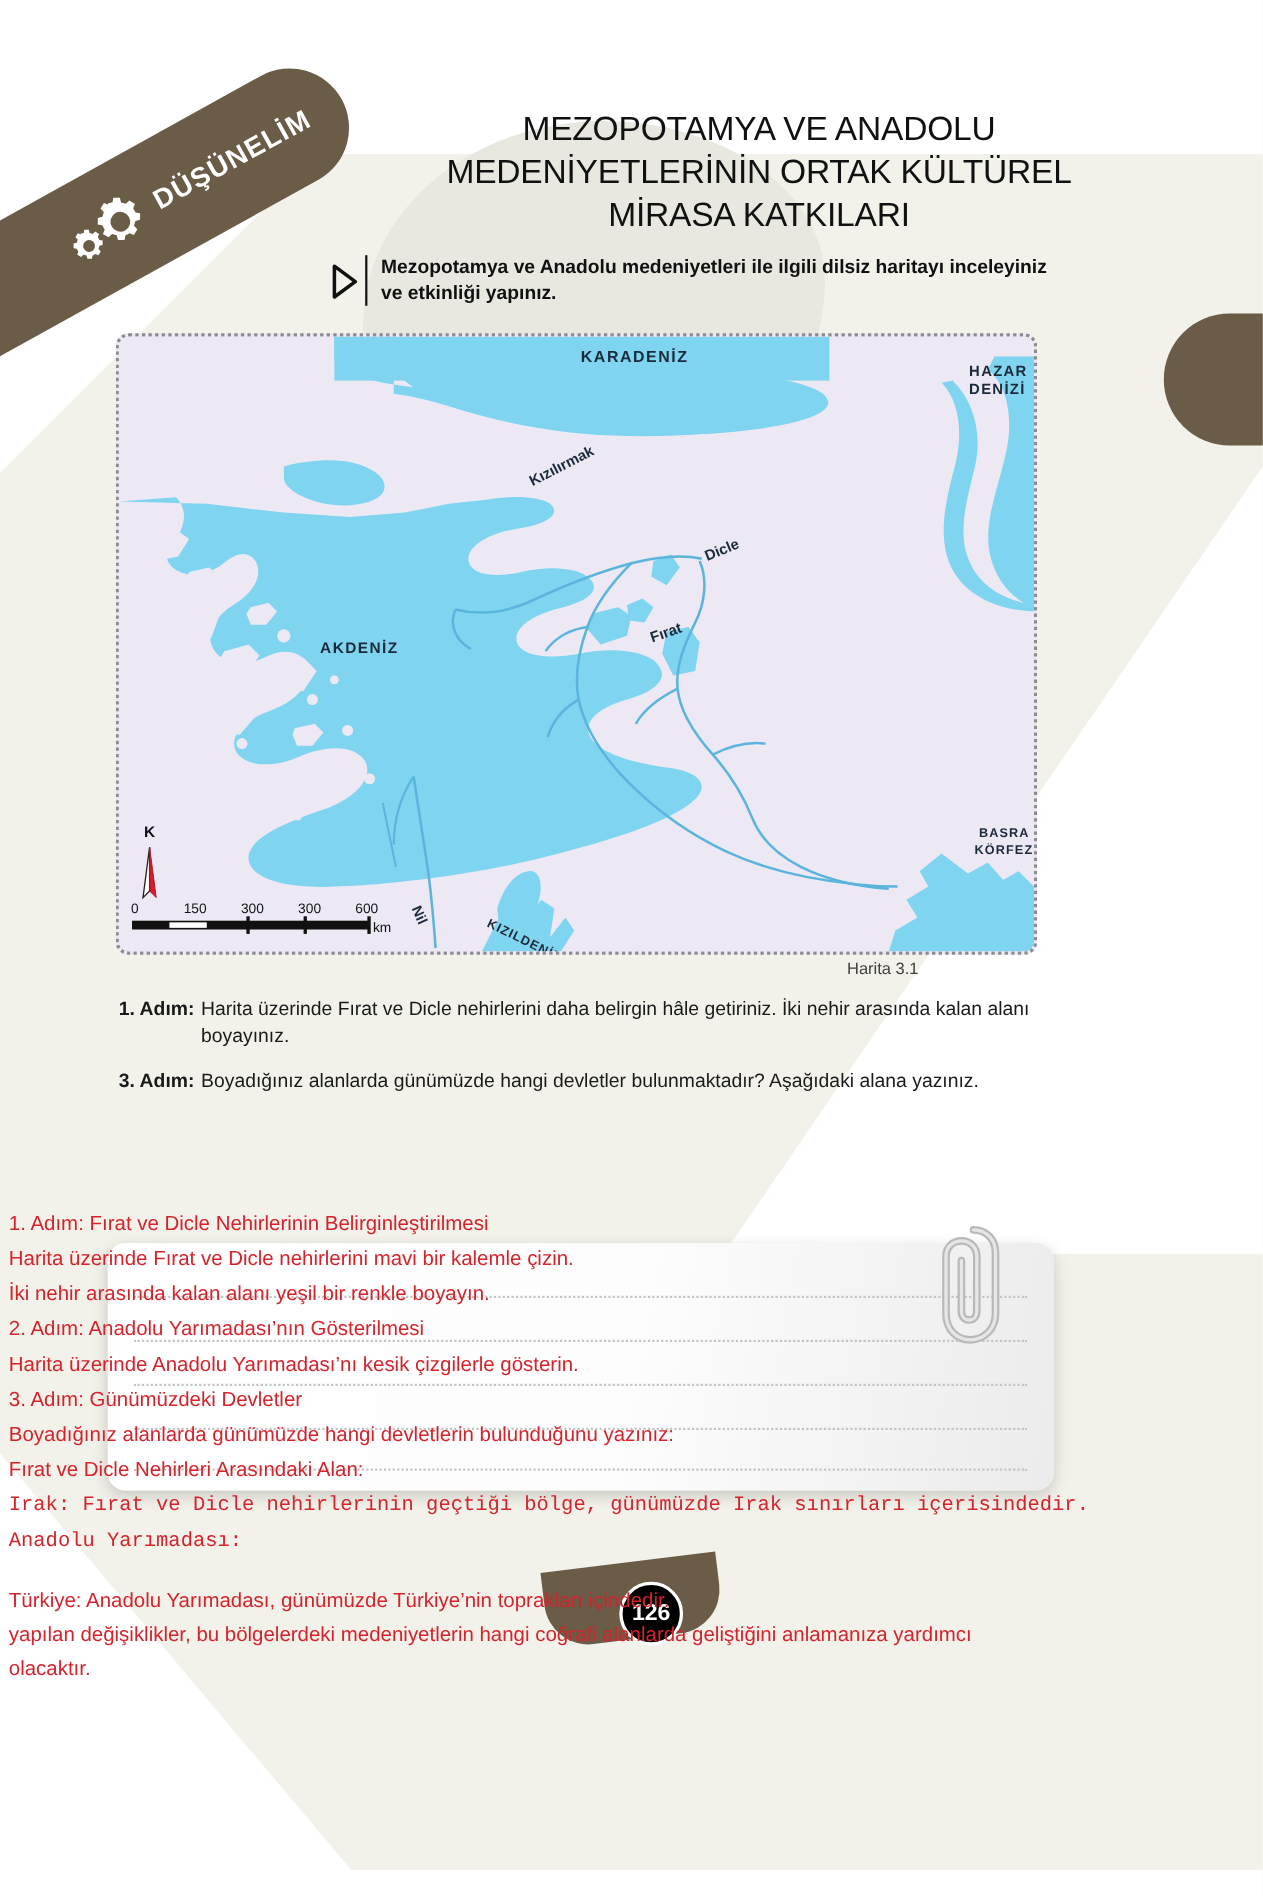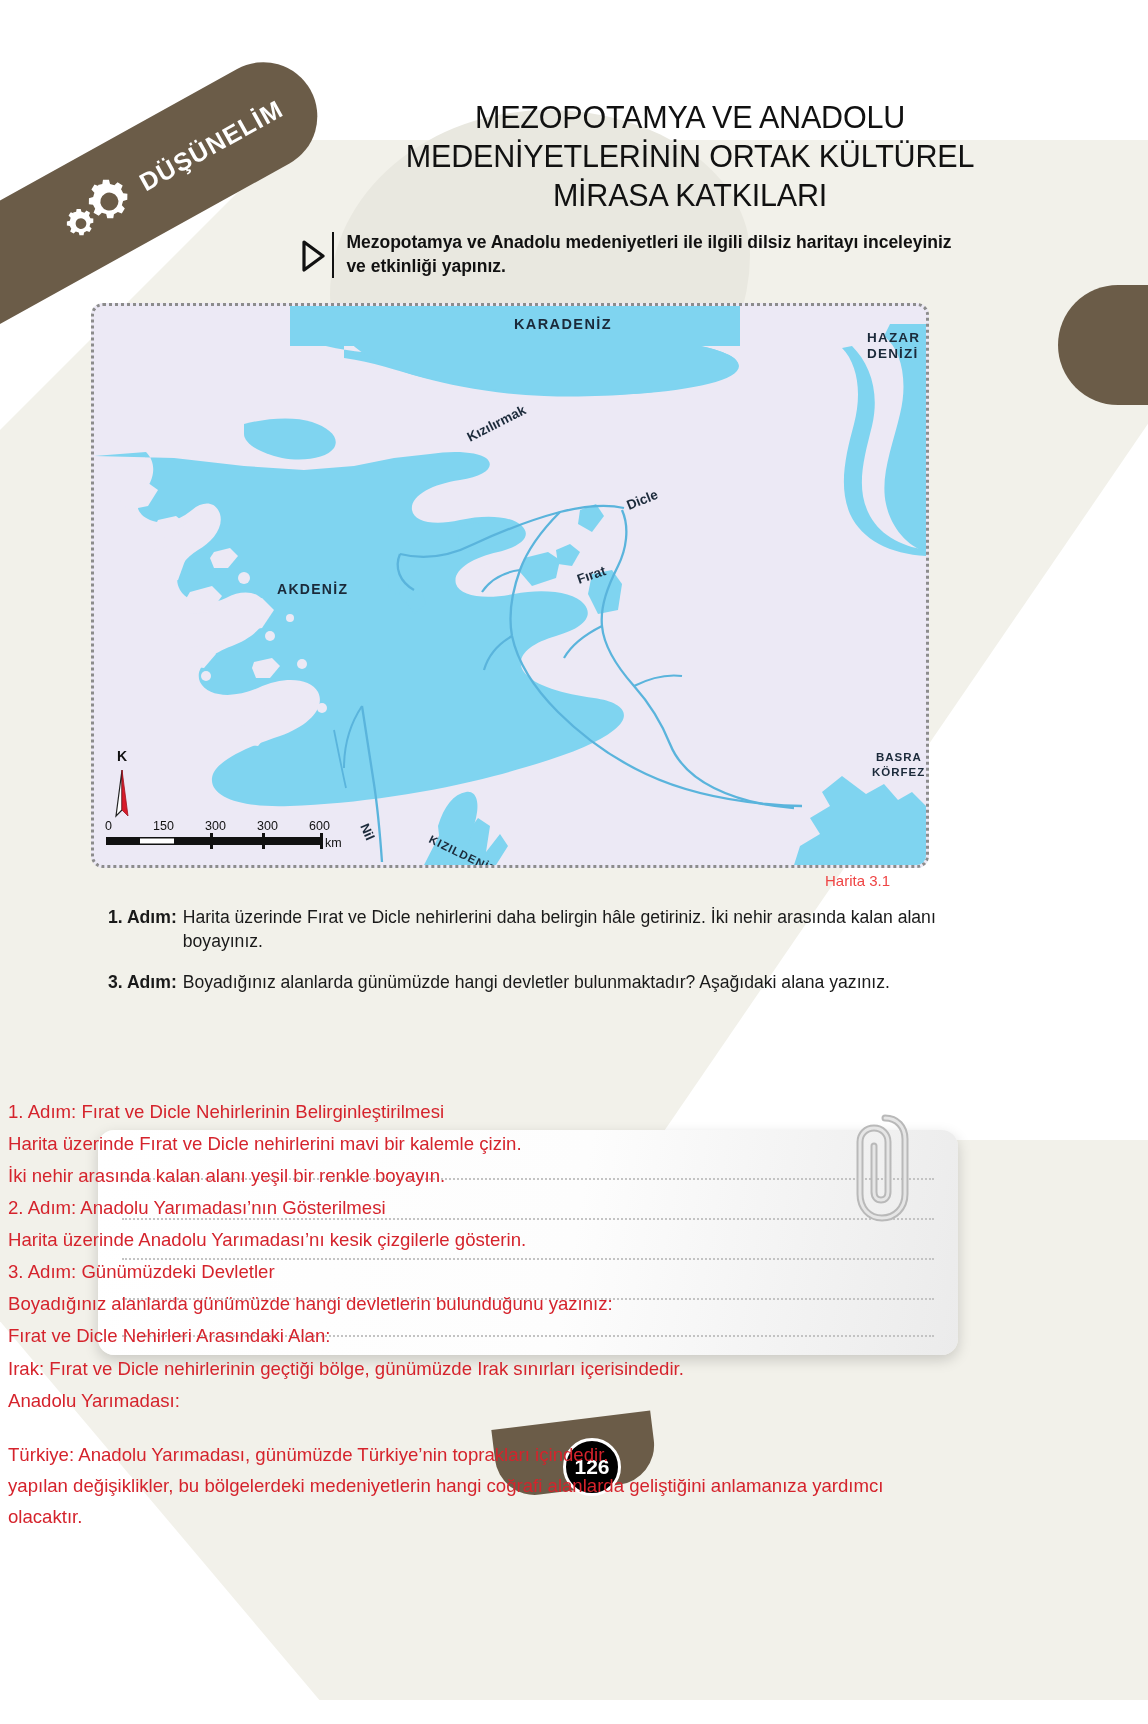--- a/index.html
+++ b/index.html
@@ -72,52 +72,52 @@
   }
   .play-icon{ width:30px; height:40px; flex:0 0 30px; margin-top:2px;}
   .instr-bar{
     width:3px; background:#111; align-self:stretch; margin:2px 12px 2px 4px;
     min-height:46px;
   }
   .instr-text{ font-size:17.5px; font-weight:bold; color:#111; line-height:1.36; }
 
   
   .map-wrap{
-    position:absolute; left:91px; top:303px; width:838px; height:565px;
+    position:absolute; left:105px; top:303px; width:838px; height:565px;
     z-index:6;
     border:3px dotted #8c8c8c;
     background:#ece9f5;
     border-radius:12px;
     overflow:hidden;
   }
   .map-wrap svg{ display:block; }
   .map-caption{
-    position:absolute; left:770px; top:872px; width:175px; text-align:center;
-    font-size:15px; color:#ef4444; z-index:7;
+    position:absolute; left:770px; top:872px; width:175px; text-align:left;
+    font-size:15px; color:#404040; z-index:7;
   }
 
   
   .steps{
     position:absolute; left:108px; top:905px; width:845px; z-index:7;
     font-size:17.6px; color:#1a1a1a; line-height:1.37;
   }
   .step{ display:flex; margin-bottom:17px; }
   .step-num{ flex:0 0 auto; font-weight:bold; white-space:nowrap; padding-right:6px;}
   .step-body{ flex:1 1 auto; }
 
   
   .answers{
     position:absolute; left:8px; top:1096px; width:1040px; z-index:9;
     color:#d5232c; font-size:18.6px; line-height:1.72;
   }
   .answers .ln{ white-space:pre; }
 
   .answers2{
     position:absolute; left:8px; top:1353px; width:1060px; z-index:9;
-    color:#d5232c; font-size:18.6px; line-height:1.72;
+    color:#d5232c; font-size:18.6px; line-height:1.72;font-family:Liberation Mono, monospace;
   }
   .answers3{
     position:absolute; left:8px; top:1440px; width:1060px; z-index:9;
     color:#d5232c; font-size:18.6px; line-height:1.66;
   }
 
   
   .note-card{
     position:absolute; left:98px; top:1130px; width:860px; height:225px;
     background:linear-gradient(100deg,#ffffff 0%,#fdfdfd 55%,#ebebeb 100%);

